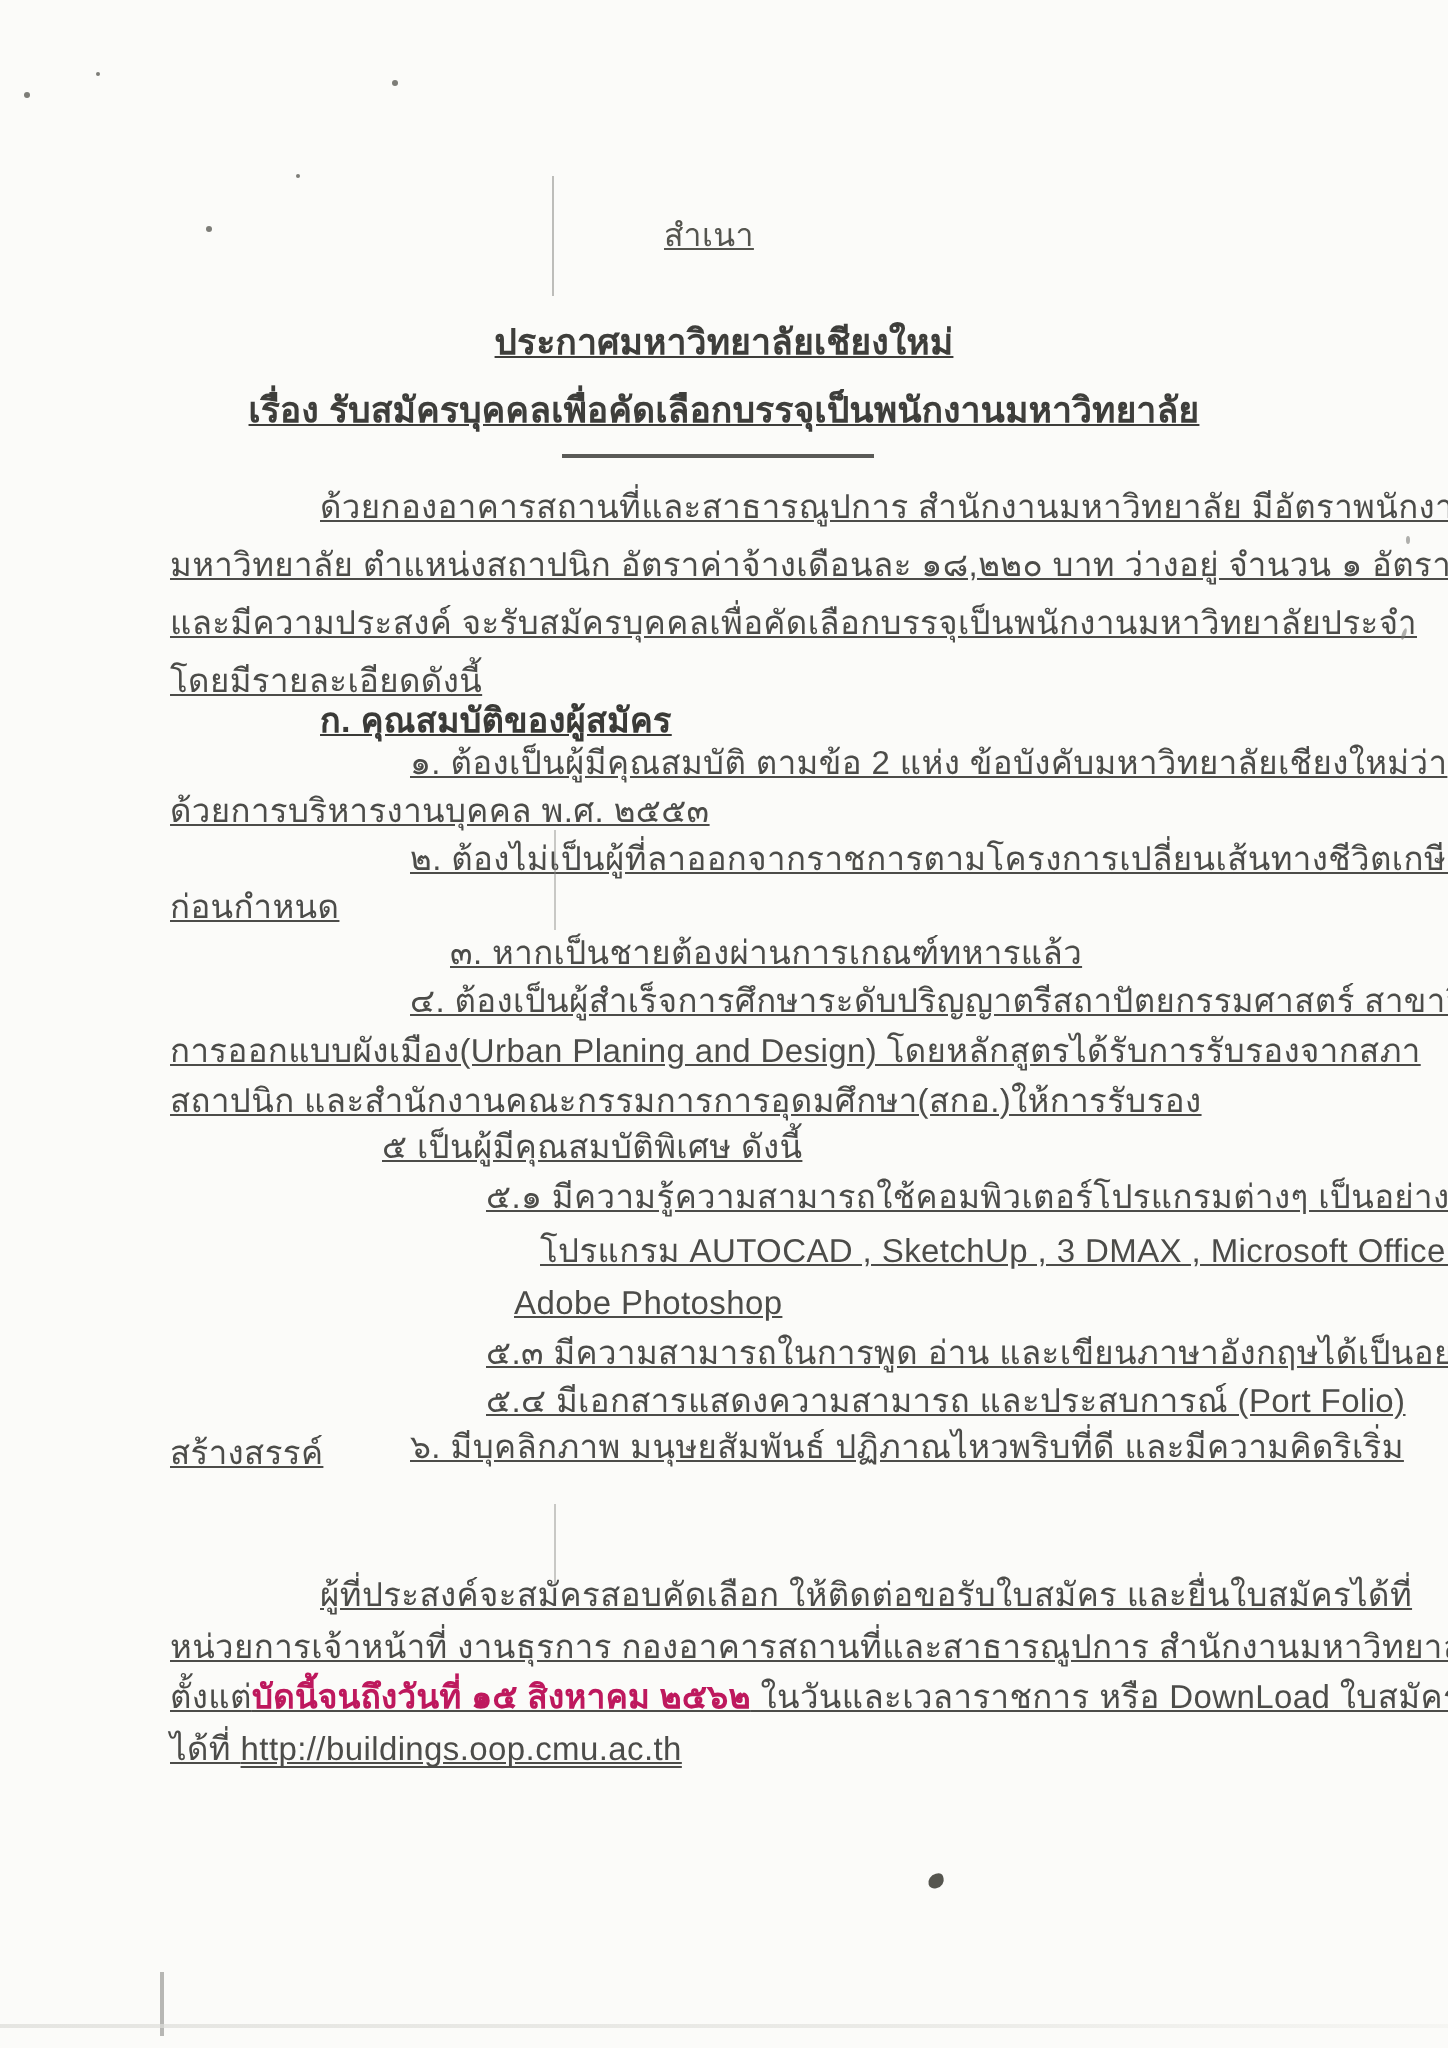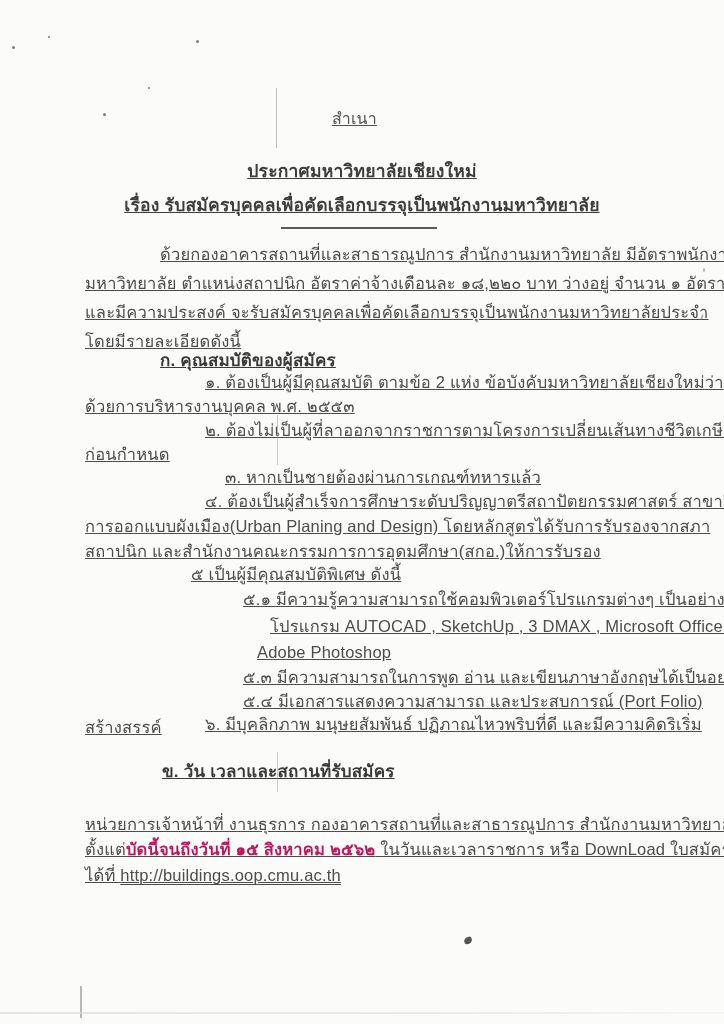--- a/index.html
+++ b/index.html
@@ -86,22 +86,22 @@
   <div class="line" style="left:191px;top:563px;">๕ เป็นผู้มีคุณสมบัติพิเศษ ดังนี้</div>
   <div class="line" style="left:243px;top:588px;">๕.๑ มีความรู้ความสามารถใช้คอมพิวเตอร์โปรแกรมต่างๆ เป็นอย่างดี เช่น</div>
   <div class="line" style="left:270px;top:615px;">โปรแกรม  AUTOCAD ,  SketchUp ,  3 DMAX ,  Microsoft Office ,</div>
   <div class="line" style="left:257px;top:641px;">Adobe Photoshop</div>
   <div class="line" style="left:243px;top:666px;">๕.๓ มีความสามารถในการพูด อ่าน และเขียนภาษาอังกฤษได้เป็นอย่างดี</div>
   <div class="line" style="left:243px;top:690px;">๕.๔ มีเอกสารแสดงความสามารถ และประสบการณ์ (Port Folio)</div>
 
   <div class="line" style="left:205px;top:713px;">๖. มีบุคลิกภาพ มนุษยสัมพันธ์ ปฏิภาณไหวพริบที่ดี และมีความคิดริเริ่ม</div>
   <div class="line" style="left:85px;top:716px;">สร้างสรรค์</div>
 
-  <div class="line sec-head" style="left:162px;top:761px;">ข. วัน เวลาและสถานที่รับสมัคร</div>
 
+  <div class="line" style="left:160px;top:787px;">ผู้ที่ประสงค์จะสมัครสอบคัดเลือก ให้ติดต่อขอรับใบสมัคร และยื่นใบสมัครได้ที่</div>
   <div class="line" style="left:85px;top:813px;">หน่วยการเจ้าหน้าที่ งานธุรการ กองอาคารสถานที่และสาธารณูปการ สำนักงานมหาวิทยาลัย</div>
 
   <div class="line" style="left:85px;top:838px;">
     <span>ตั้งแต่</span><span class="bold">บัดนี้จนถึงวันที่ ๑๕ สิงหาคม ๒๕๖๒</span><span> ในวันและเวลาราชการ หรือ DownLoad ใบสมัคร</span>
   </div>
 
   <div class="line" style="left:85px;top:864px;">
     <span>ได้ที่ </span><a href="#" class="url-link">http://buildings.oop.cmu.ac.th</a>
   </div>
 

